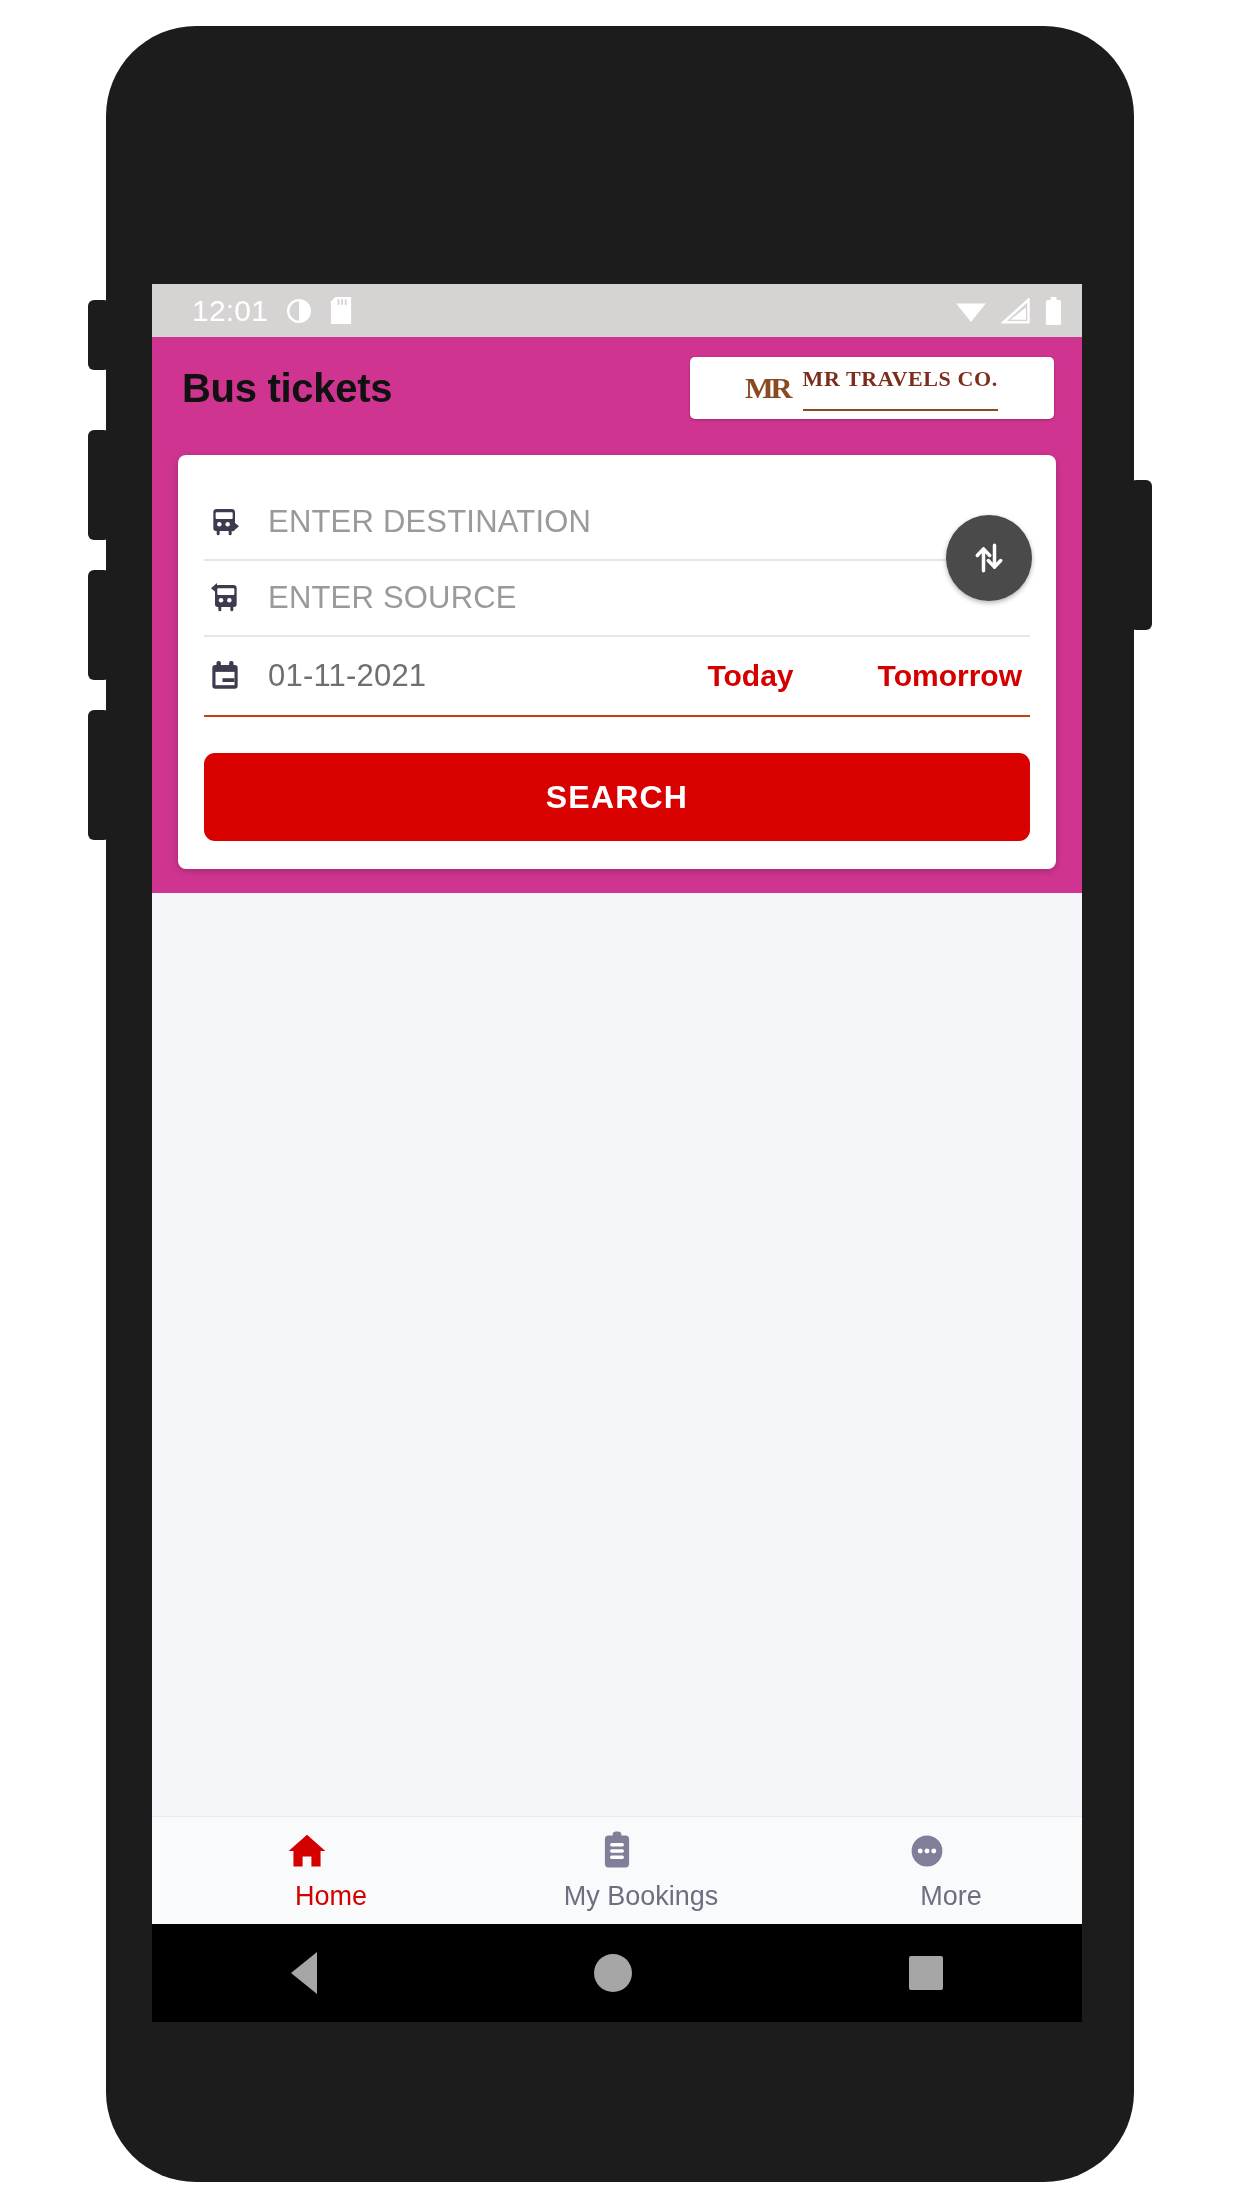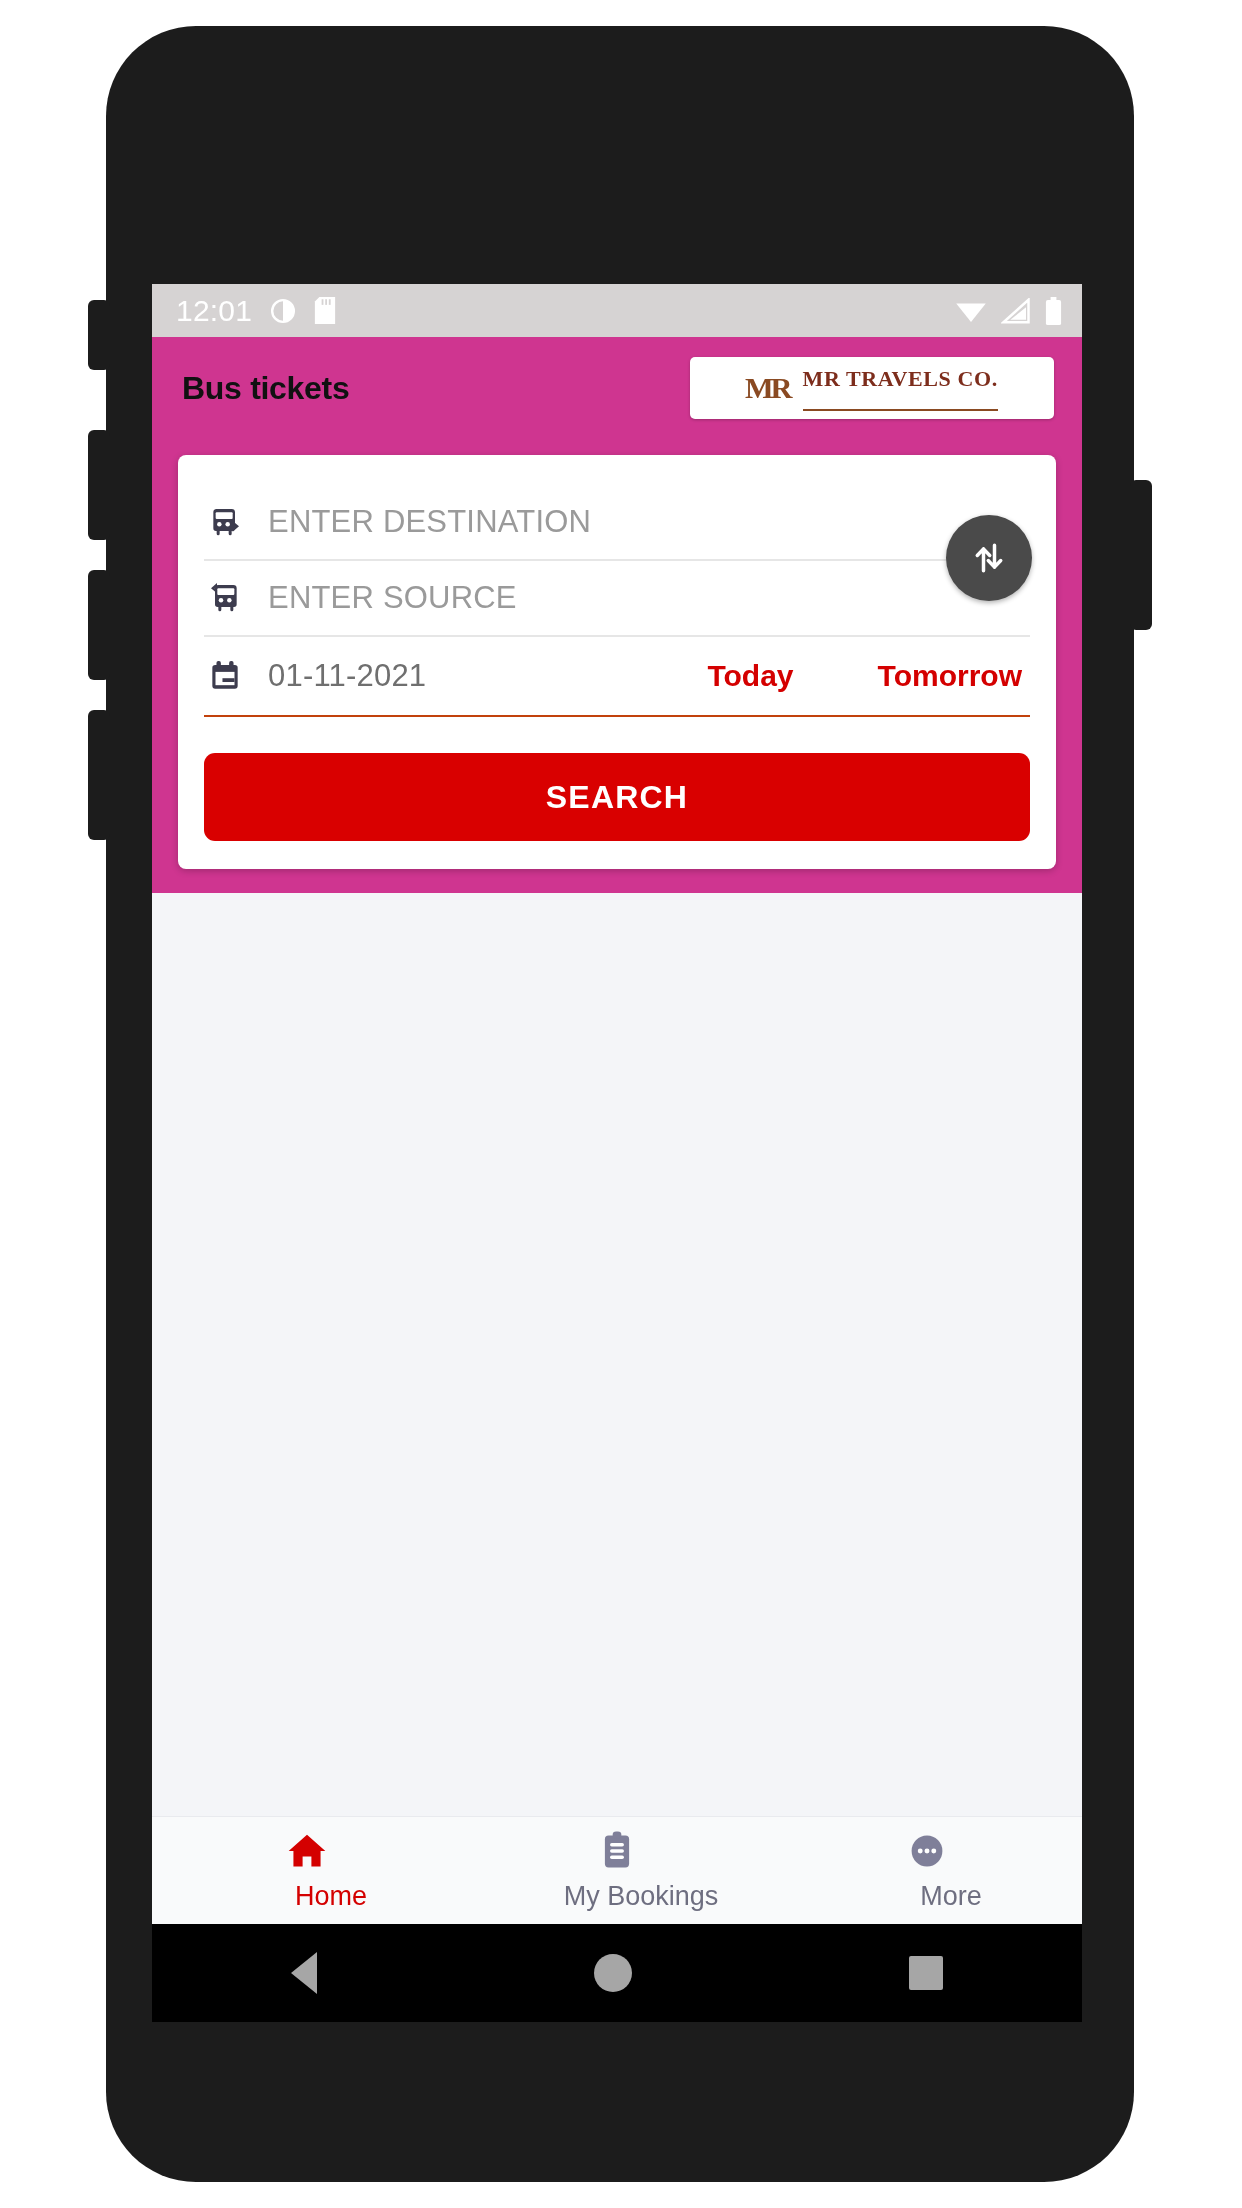--- a/index.html
+++ b/index.html
@@ -52,21 +52,21 @@
     overflow: hidden;
   }
 
   
   .status-bar {
     position: relative;
     height: 53px;
     background: #d6d3d3;
     display: flex;
     align-items: center;
-    padding: 0 20px 0 24px;
+    padding: 0 20px 0 40px;
     color: #ffffff;
   }
   .status-left {
     display: flex;
     align-items: center;
     gap: 18px;
   }
   .status-clock {
     font-size: 30px;
     color: #ffffff;
@@ -83,21 +83,21 @@
   
   .app-header {
     background: #cf3590;
     height: 102px;
     display: flex;
     align-items: center;
     padding: 0 28px 0 30px;
     position: relative;
   }
   .app-title {
-    font-size: 32px;
+    font-size: 40px;
     font-weight: bold;
     color: #111111;
     letter-spacing: -0.3px;
   }
   .brand-chip {
     margin-left: auto;
     background: #ffffff;
     border-radius: 5px;
     height: 62px;
     width: 364px;

